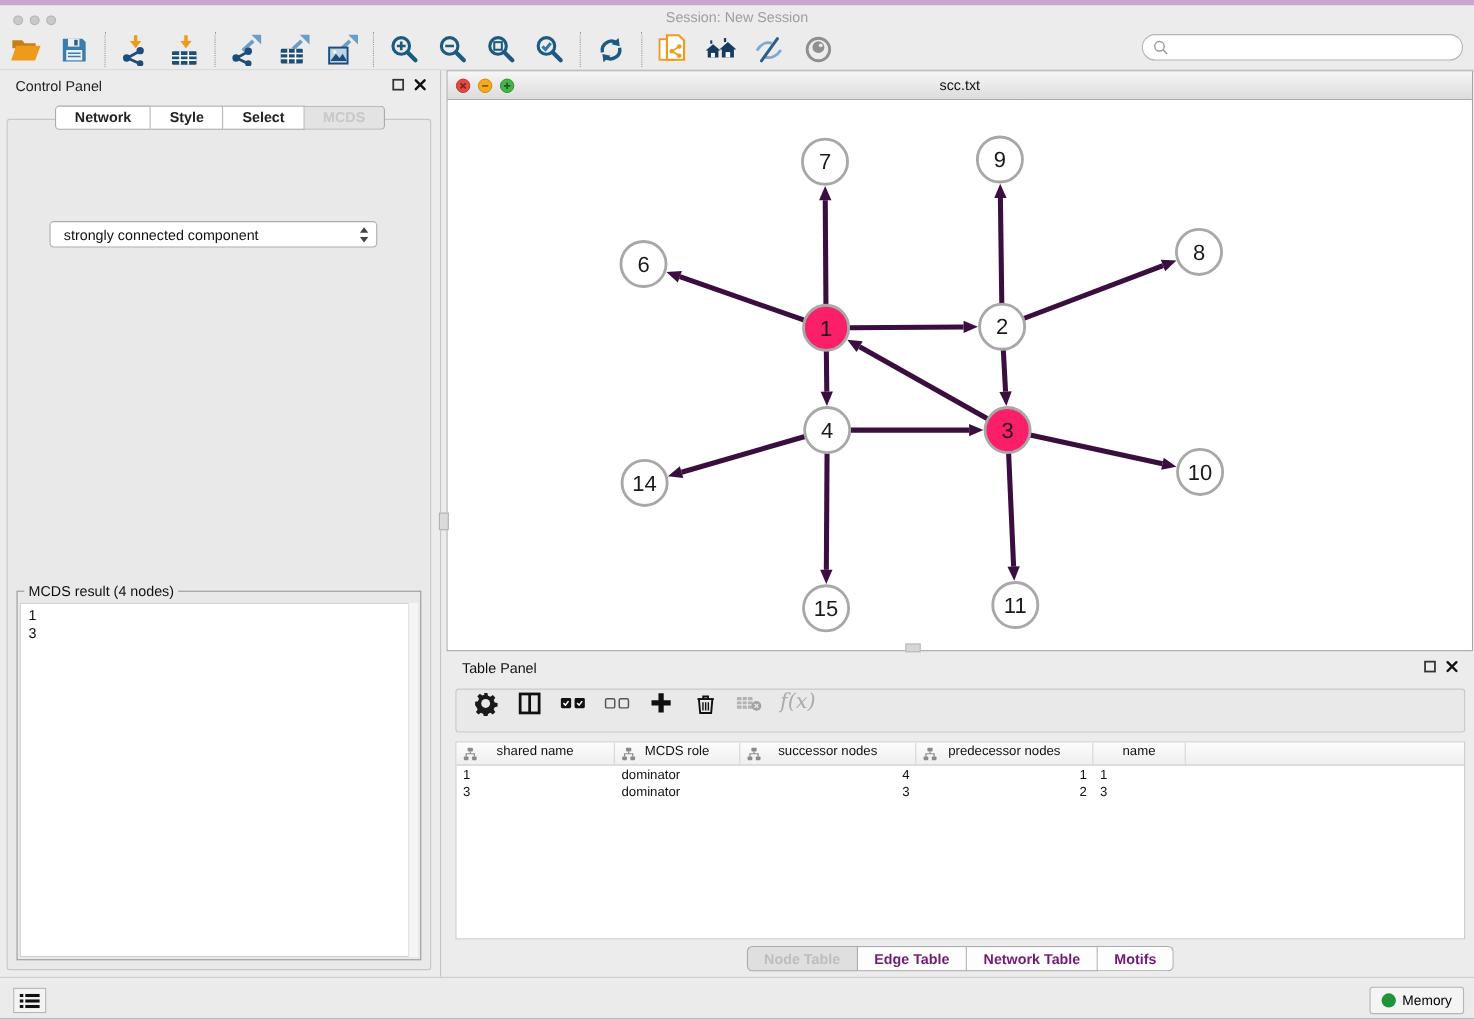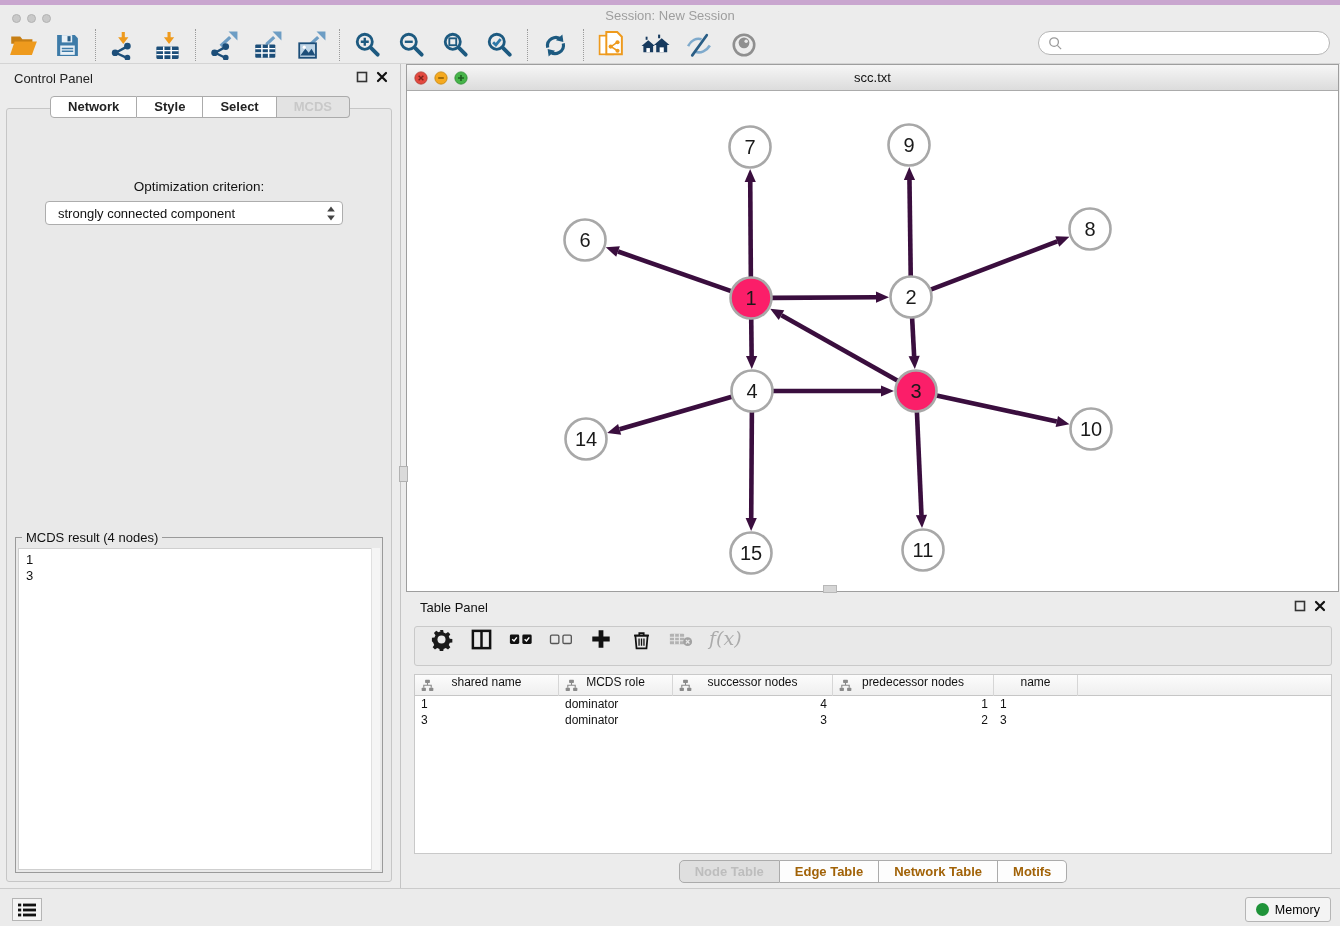--- a/index.html
+++ b/index.html
@@ -61,21 +61,21 @@
   .tp-icon { width:24px; height:24px; }
   .tp-icon.disabled { opacity:0.9; }
   .fx-label { font-family:"DejaVu Serif", serif; font-style:italic; font-size:19px; color:#ABABAB; }
   .data-table { position:absolute; left:8px; right:8px; top:80px; height:180px; background:#FFF; border:1px solid #C9C9C9; overflow:hidden; }
   .dt-head { display:flex; height:21px; background:linear-gradient(#FCFCFC,#EFEFEF); border-bottom:1px solid #C6C6C6; }
   .dt-hcell { position:relative; height:21px; border-right:1px solid #D6D6D6; display:flex; align-items:flex-start; justify-content:center; font-size:12px; color:#111; }
   .dt-hcell .hier { position:absolute; left:6px; top:4px; }
   .dt-row { display:flex; height:16px; }
   .dt-cell { font-size:12px; line-height:16px; padding:0 6px; color:#111; overflow:hidden; white-space:nowrap; }
   .tp-tabs { position:absolute; left:0; right:0; top:266px; display:flex; justify-content:center; }
-  .tp-tab { height:23px; line-height:21px; padding:0 15px; background:#FDFDFD; border:1px solid #ABABAB; border-left:none; font-size:13px; font-weight:bold; color:#a16207; }
+  .tp-tab { height:23px; line-height:21px; padding:0 15px; background:#FDFDFD; border:1px solid #ABABAB; border-left:none; font-size:13px; font-weight:bold; color:#701a75; }
   .tp-tab:first-child { border-left:1px solid #ABABAB; border-top-left-radius:5px; border-bottom-left-radius:5px; }
   .tp-tab:last-child { border-top-right-radius:5px; border-bottom-right-radius:5px; }
   .tp-tab.selected { background:#DFDFDF; color:#BDBDBD; }
   
   .status-bar { position:absolute; left:0; top:888px; width:100%; height:38px; background:#EBEBEB; border-top:1px solid #CBCBCB; }
   .list-btn { position:absolute; left:12px; top:9px; width:30px; height:23px; background:#F4F4F4; border:1px solid #B5B5B5; display:flex; align-items:center; justify-content:center; }
   .memory-btn { position:absolute; right:9px; top:8px; height:25px; background:#F4F4F4; border:1px solid #B5B5B5; border-radius:3px; display:flex; align-items:center; gap:6px; padding:0 10px; font-size:12.5px; }
   .memory-dot { width:13px; height:13px; border-radius:50%; }
 </style>
 </head>
@@ -264,21 +264,20 @@
           </span>
       </span>
     </div>
     <div class="cp-tabs" id="cp-tabs">
         <button class="tab-btn">Network</button>
         <button class="tab-btn">Style</button>
         <button class="tab-btn">Select</button>
         <button class="tab-btn selected">MCDS</button>
       </div>
     <div class="cp-page">
-      <div class="opt-label">Optimization criterion:</div>
       <div class="combo">
         <span class="combo-value">strongly connected component</span>
         <span class="icon" style="width:10px;height:16px">
             <svg viewBox="0 0 10 17" width="10" height="17">
               <path d="M5 1.5l3.8 5H1.2z" fill="#444"></path>
               <path d="M5 15.5l-3.8-5h7.6z" fill="#444"></path>
             </svg>
           </span>
       </div>
       <div class="result-box">

